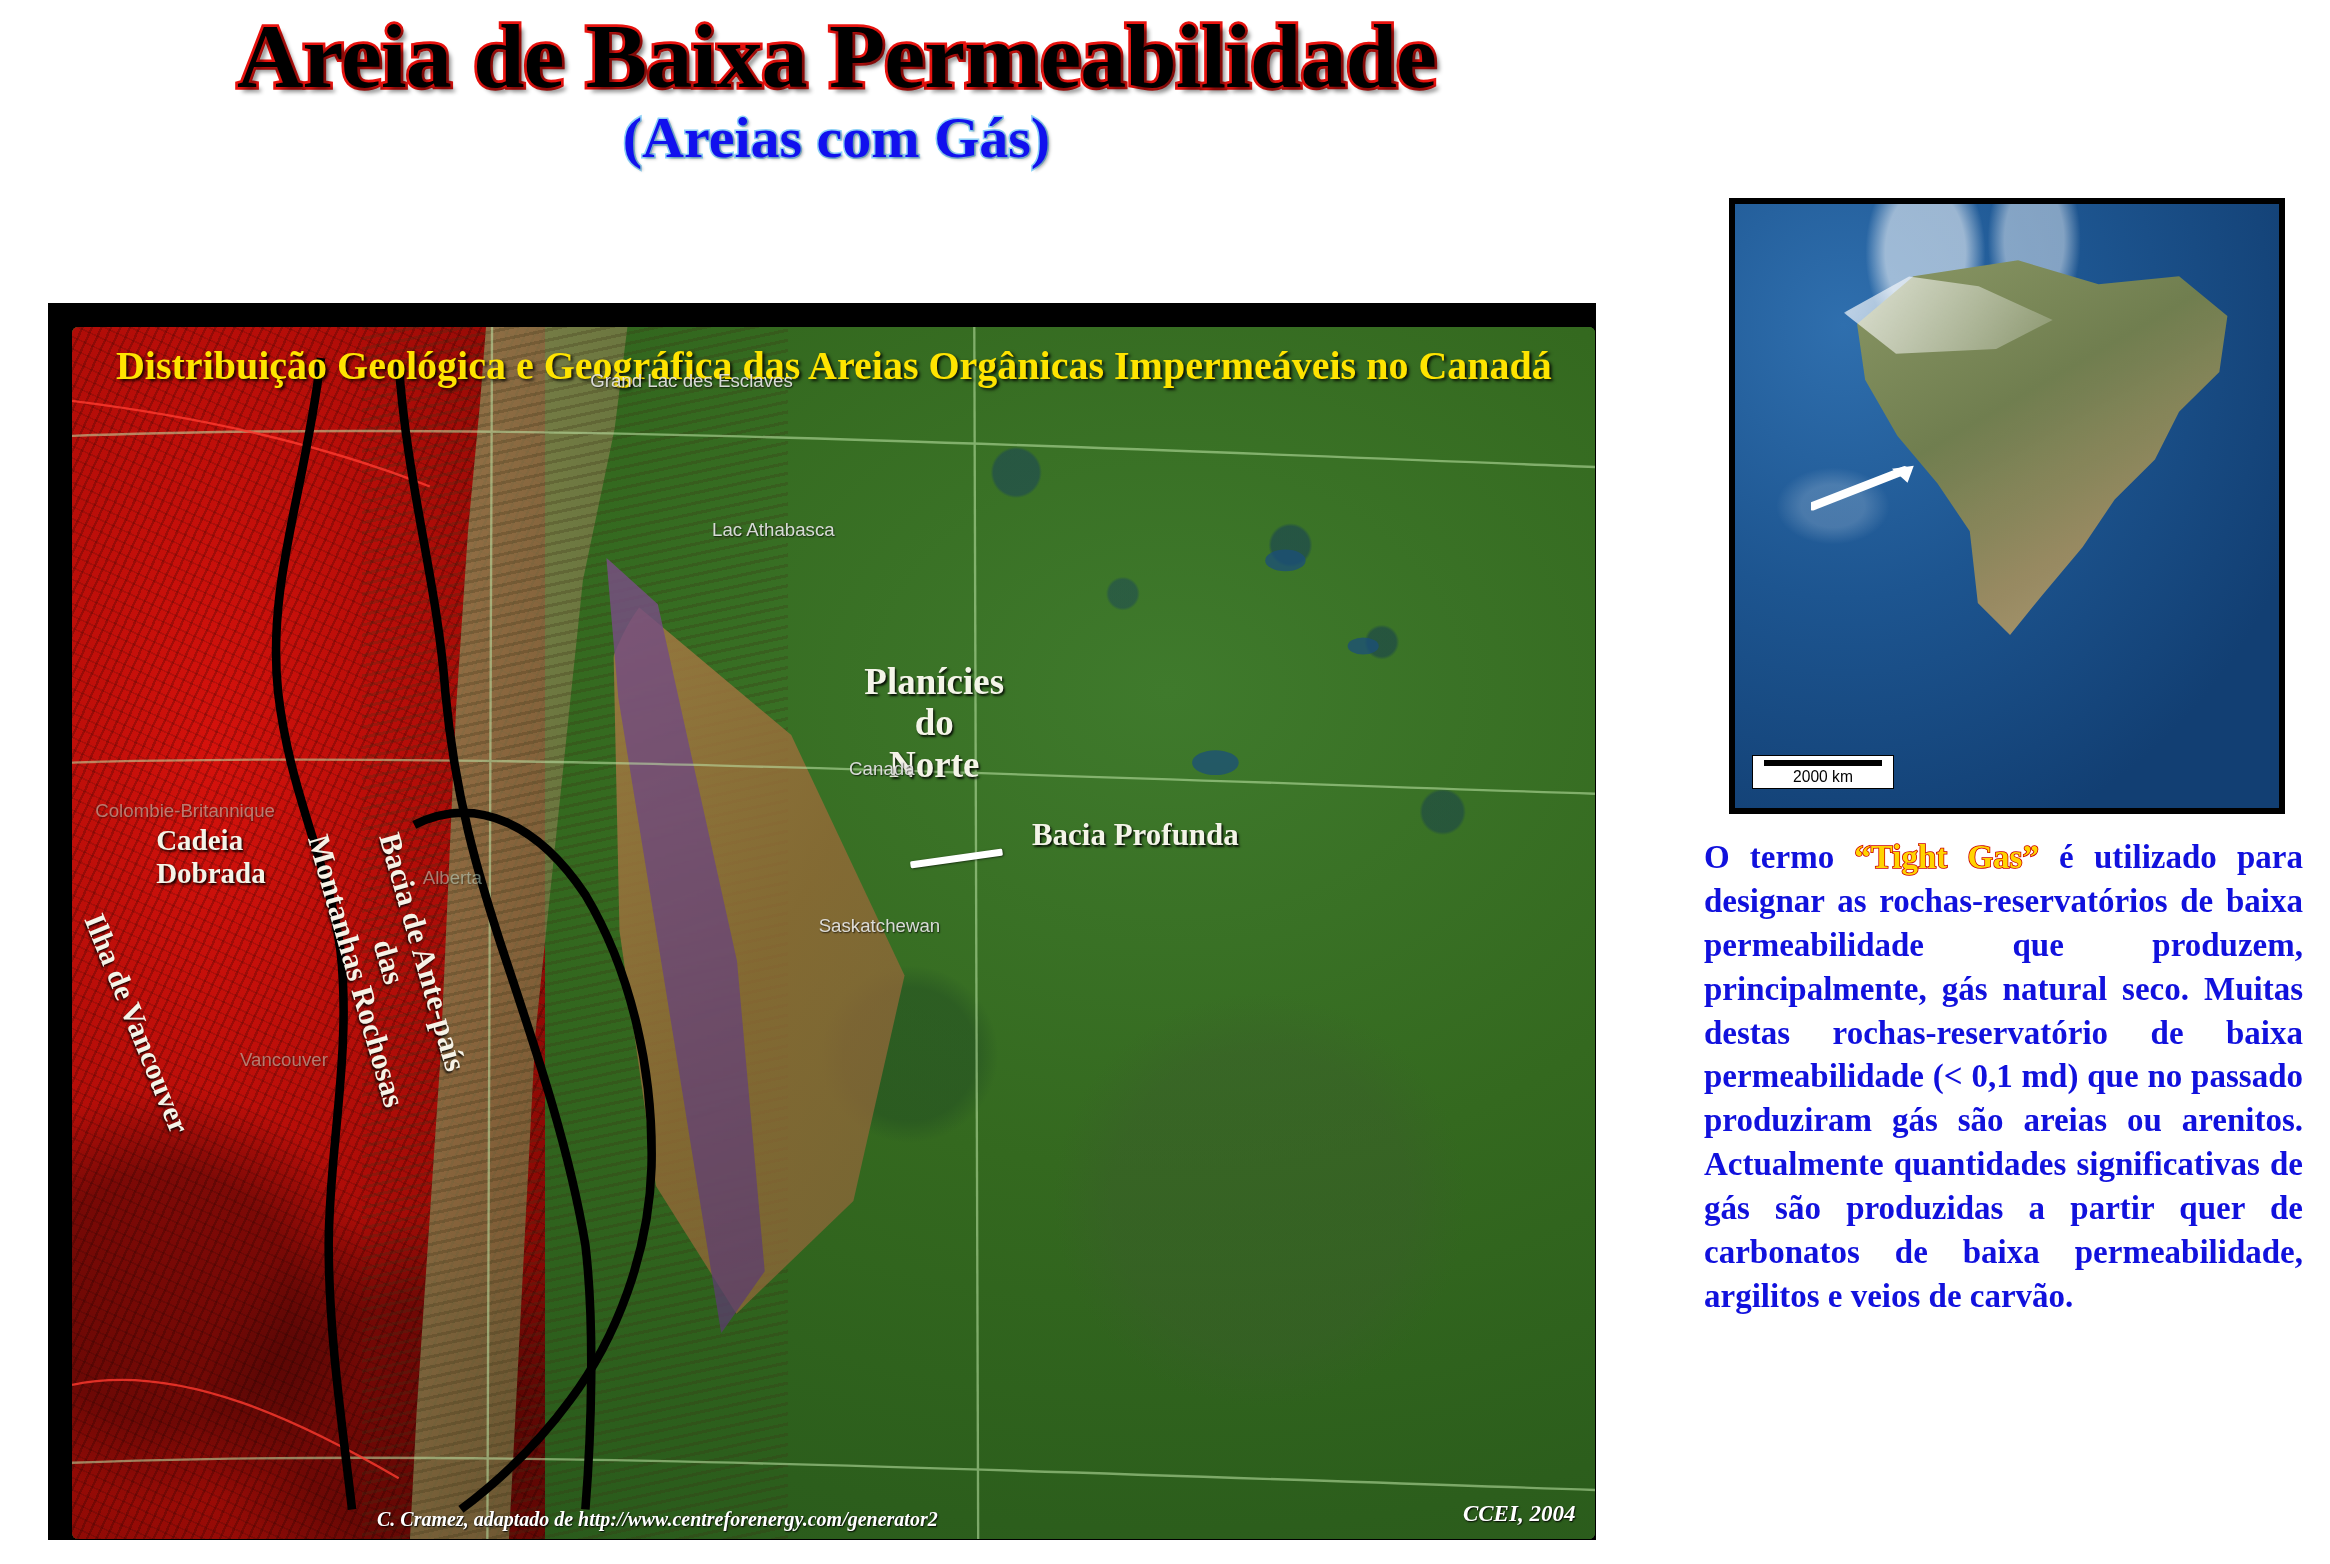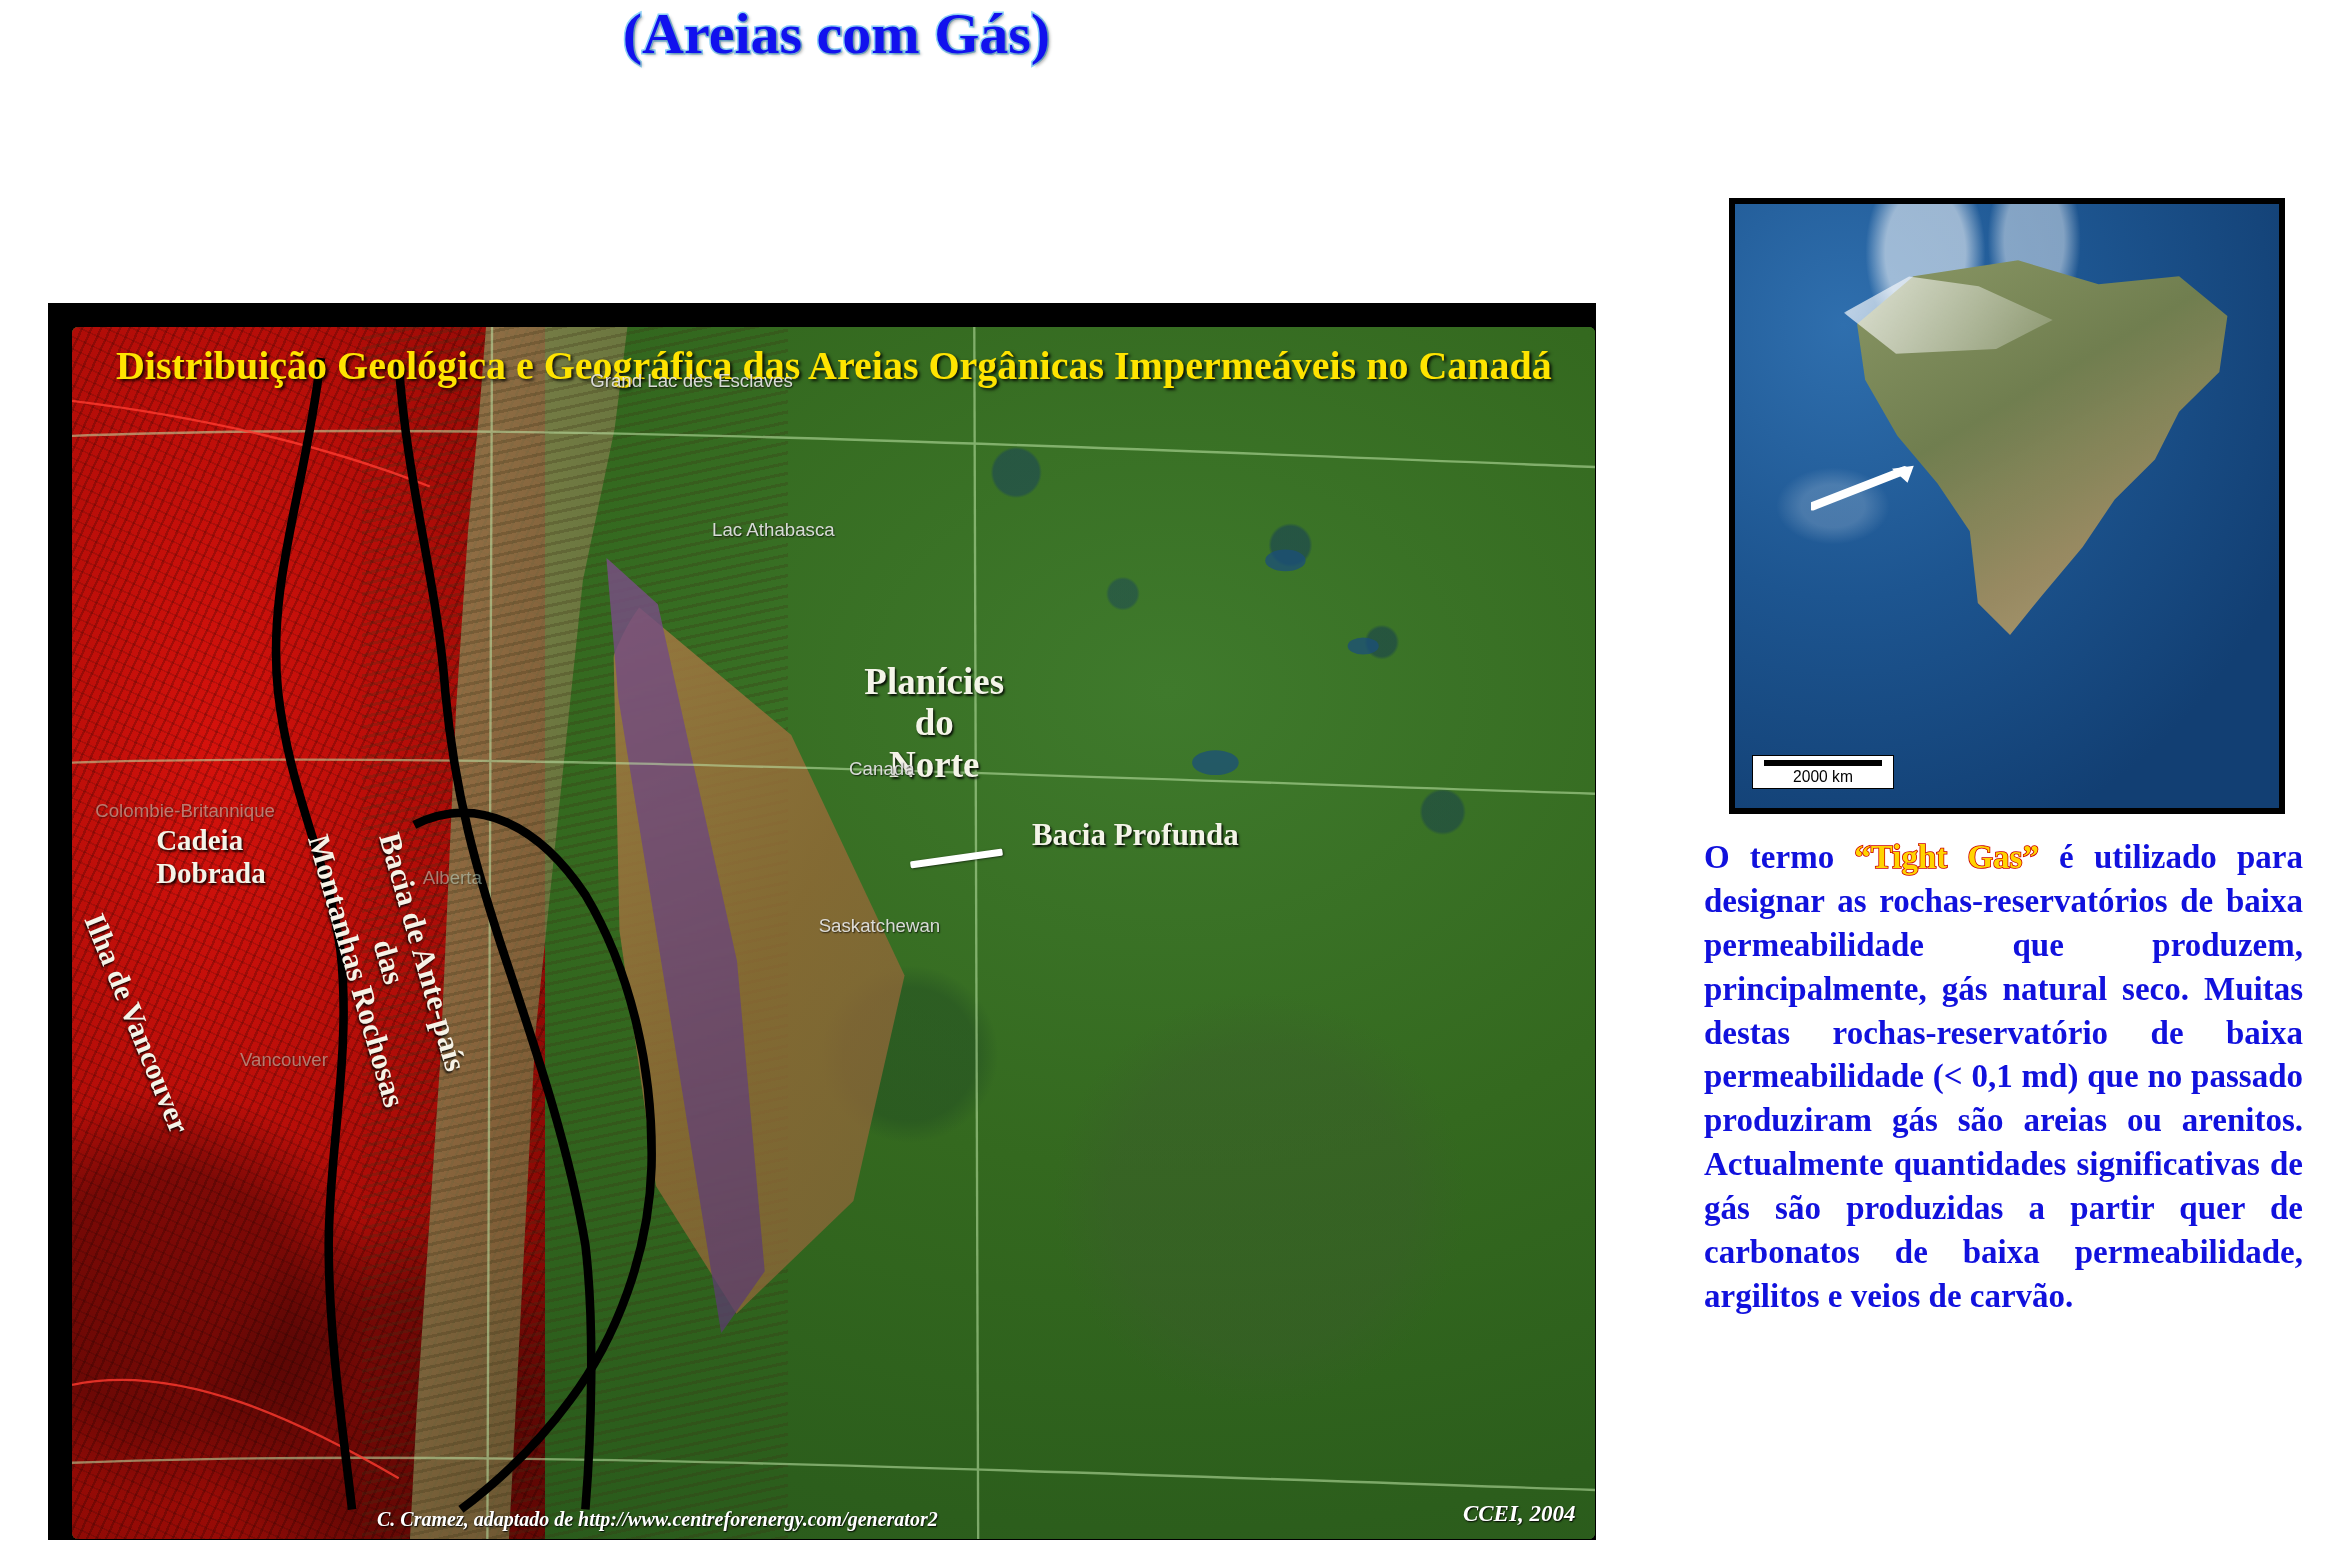--- a/index.html
+++ b/index.html
@@ -360,20 +360,21 @@
   #text-column .hl {
     color: #ffd400;
     -webkit-text-stroke: 1.6px #cc0000;
     paint-order: stroke fill;
   }
 </style>
 </head>
 <body>
 
 <div id="title-block">
+  <div id="main-title">Areia de Baixa Permeabilidade</div>
   <div id="sub-title">(Areias com Gás)</div>
 </div>
 
 <div id="map-panel">
   <div id="map-canvas">
 
     <div class="base-green"></div>
     <div class="base-red"></div>
     <div class="belt-mountains"></div>
     <div class="belt-texture"></div>

